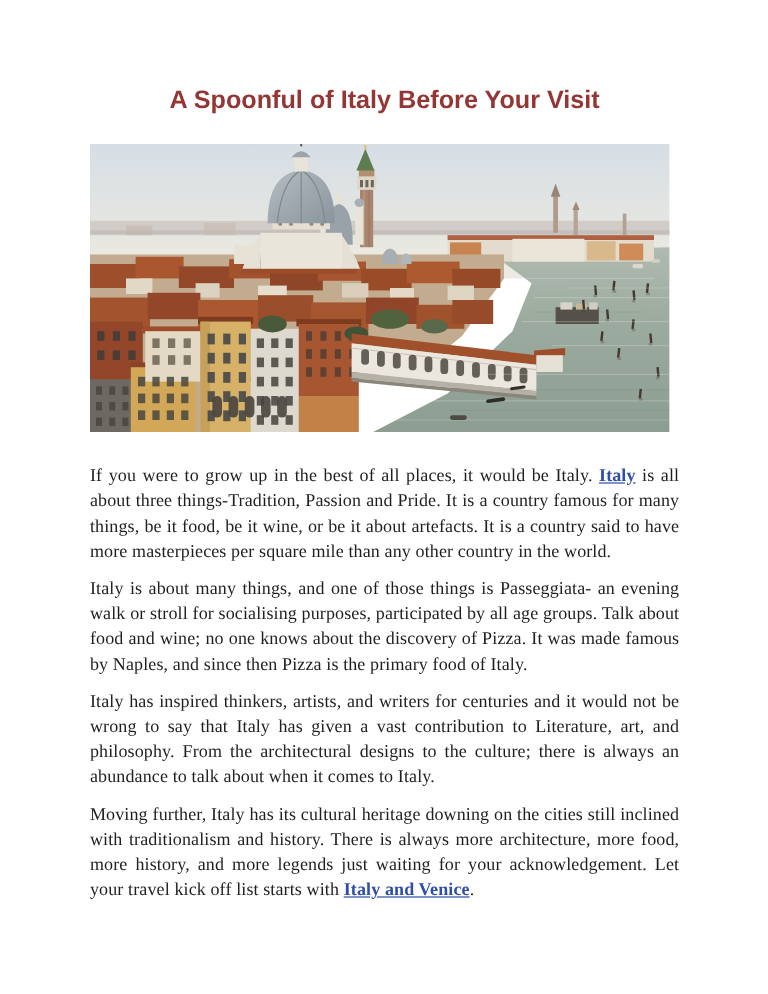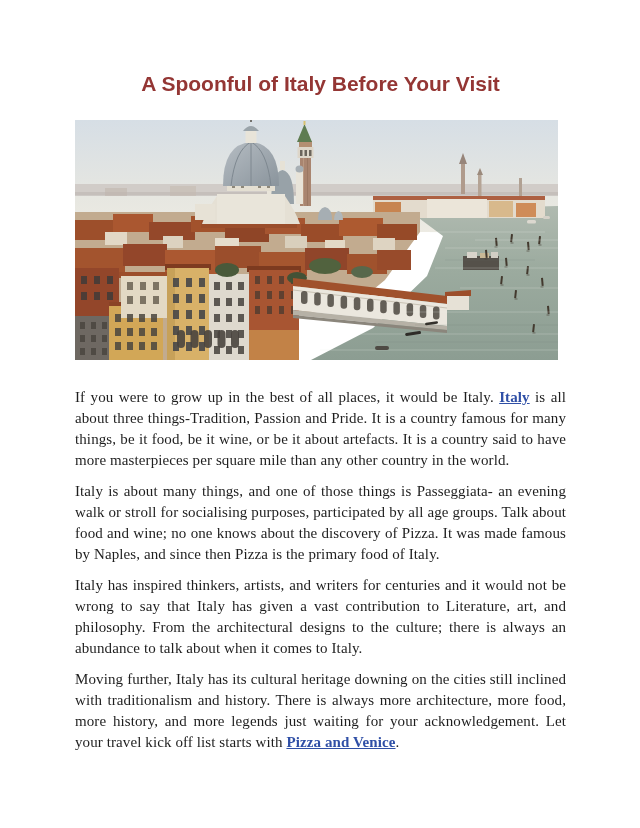--- a/index.html
+++ b/index.html
@@ -332,16 +332,16 @@
           <rect x="468" y="96" width="7" height="3" rx="1.5" fill="#d5d1c8"></rect>
         </g>
       </g>
     </svg>
   </figure>
 
   <div class="article">
       <p><span>If you were to grow up in the best of all places, it would be Italy. </span><a>Italy</a><span> is all about three things-Tradition, Passion and Pride. It is a country famous for many things, be it food, be it wine, or be it about artefacts. It is a country said to have more masterpieces per square mile than any other country in the world.</span></p>
       <p><span>Italy is about many things, and one of those things is Passeggiata- an evening walk or stroll for socialising purposes, participated by all age groups. Talk about food and wine; no one knows about the discovery of Pizza. It was made famous by Naples, and since then Pizza is the primary food of Italy.</span></p>
       <p><span>Italy has inspired thinkers, artists, and writers for centuries and it would not be wrong to say that Italy has given a vast contribution to Literature, art, and philosophy. From the architectural designs to the culture; there is always an abundance to talk about when it comes to Italy.</span></p>
-      <p><span>Moving further, Italy has its cultural heritage downing on the cities still inclined with traditionalism and history. There is always more architecture, more food, more history, and more legends just waiting for your acknowledgement. Let your travel kick off list starts with </span><a>Pizza and Venice</a><span>.</span></p>
+      <p><span>Moving further, Italy has its cultural heritage downing on the cities still inclined with traditionalism and history. There is always more architecture, more food, more history, and more legends just waiting for your acknowledgement. Let your travel kick off list starts with </span><a>Italy and Venice</a><span>.</span></p>
     </div>
 
 </div>
 
 </body></html>

